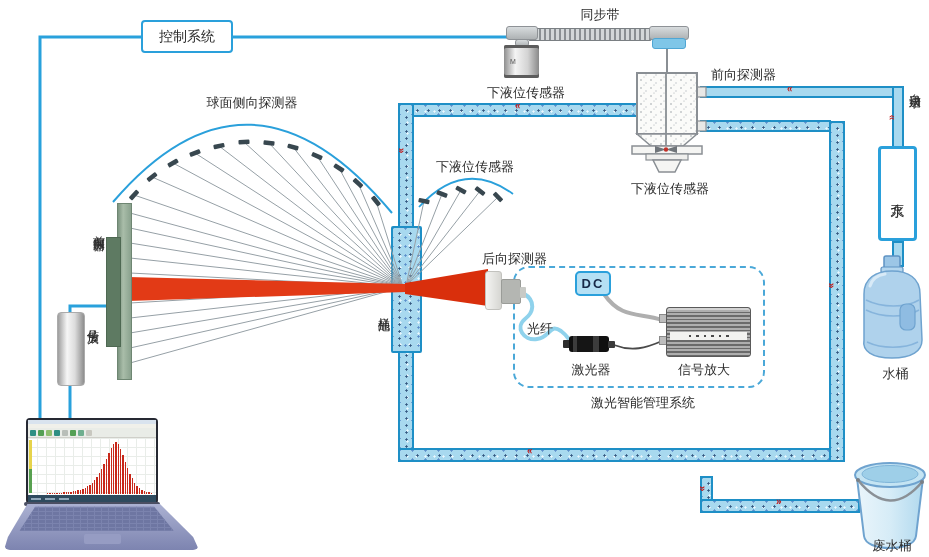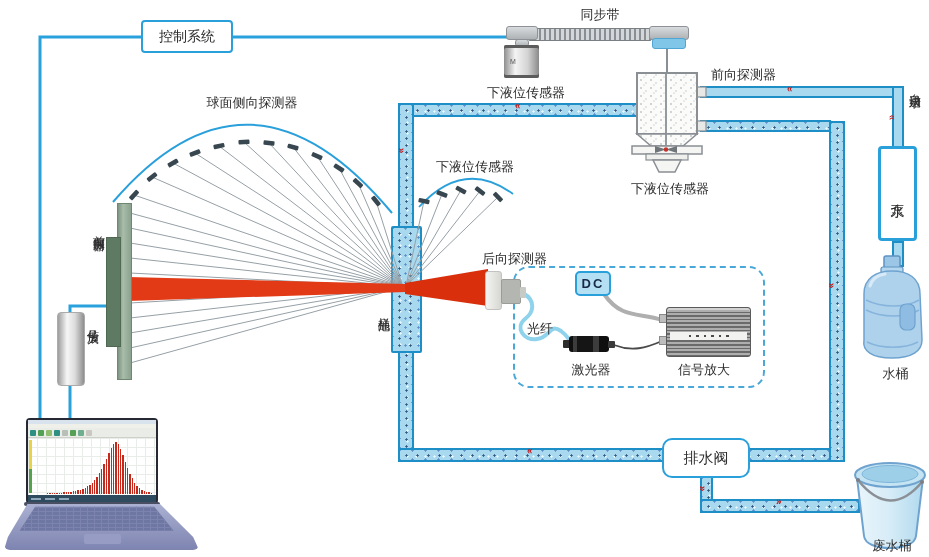--- a/index.html
+++ b/index.html
@@ -263,23 +263,20 @@
     <div class="psuband">
         <i></i>
         <i></i>
         <i></i>
         <i></i>
         <i></i>
         <i></i>
       </div>
   </div>
 
-  <div class="eq bluebox" style="left:662px;top:438px;width:88px;height:40px;border-radius:10px;">
-    <span style="font-size:15px;">排水阀</span>
-  </div>
 
   <div class="laptop">
     <div class="lscreen">
       <div class="ldisp">
         <div class="ltitle"></div>
         <div class="lmenu"></div>
         <div class="ltool" id="ltool">
             <i style="background: rgb(46, 143, 131);"></i>
             <i style="background: rgb(84, 160, 84);"></i>
             <i style="background: rgb(143, 191, 111);"></i>
@@ -364,20 +361,21 @@
   <div class="vlbl" style="left:908px;top:84px;">自动进水</div>
   <div class="lbl c" style="left:182px;top:94px;width:140px;">球面侧向探测器</div>
   <div class="lbl" style="left:436px;top:158px;">下液位传感器</div>
   <div class="vlbl" style="left:92px;top:226px;">前向探测器</div>
   <div class="vlbl" style="left:86px;top:320px;">信号放大</div>
   <div class="vlbl" style="left:377px;top:308px;">样品池</div>
   <div class="lbl" style="left:482px;top:250px;">后向探测器</div>
   <div class="lbl" style="left:527px;top:320px;">光纤</div>
   <div class="lbl c" style="left:565px;top:361px;width:52px;">激光器</div>
   <div class="lbl c" style="left:672px;top:361px;width:64px;">信号放大</div>
+  <div class="lbl c" style="left:583px;top:394px;width:120px;">激光智能管理系统</div>
   <div class="lbl c" style="left:628px;top:180px;width:84px;">下液位传感器</div>
   <div class="lbl c" style="left:873px;top:365px;width:45px;">水桶</div>
   <div class="lbl c" style="left:864px;top:537px;width:56px;">废水桶</div>
 
 <span class="farrow" style="left: 516px; top: 101px; transform: rotate(180deg);">»</span>
     <span class="farrow" style="left: 399px; top: 145px; transform: rotate(90deg);">»</span>
     <span class="farrow" style="left: 788px; top: 84px; transform: rotate(180deg);">»</span>
     <span class="farrow" style="left: 890px; top: 113px; transform: rotate(270deg);">»</span>
     <span class="farrow" style="left: 829px; top: 280px; transform: rotate(90deg);">»</span>
     <span class="farrow" style="left: 528px; top: 446px; transform: rotate(180deg);">»</span>

